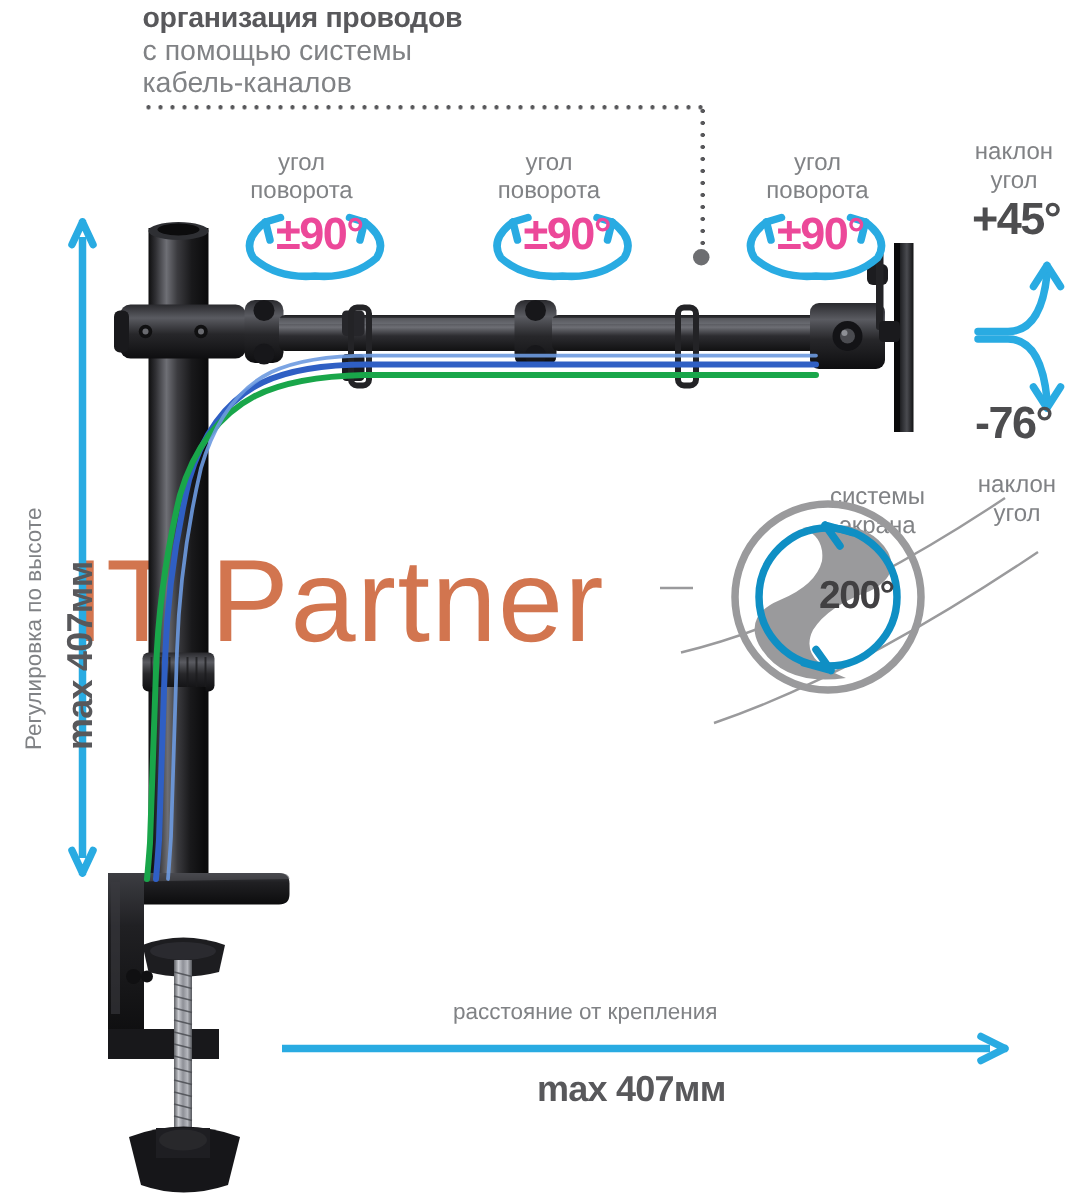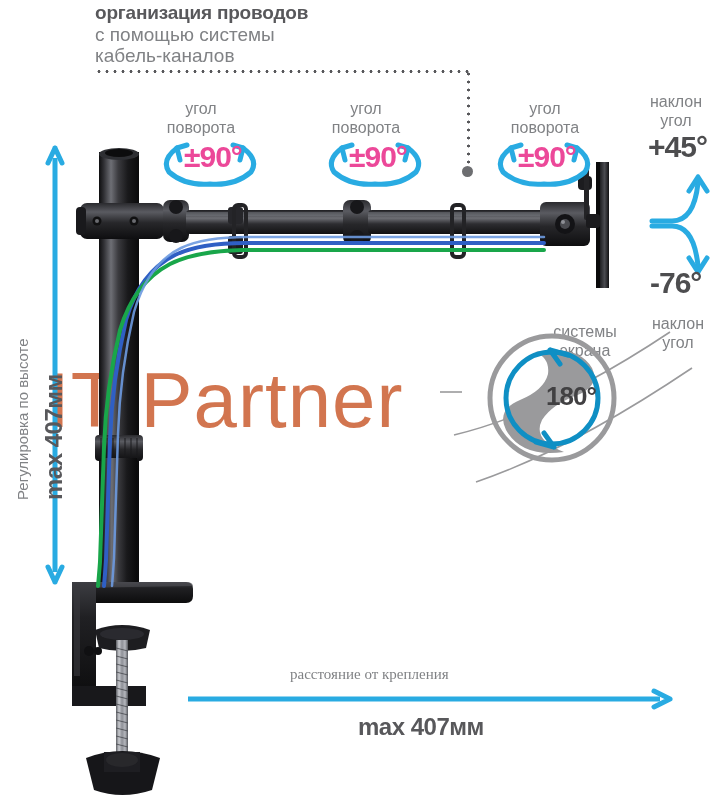--- a/index.html
+++ b/index.html
@@ -351,33 +351,33 @@
       <circle cx="112" cy="98" r="62" fill="none" stroke="#9a9a9c" stroke-width="5"></circle>
 
       <path d="M95 52 Q138 44 152 68 Q160 84 140 94 Q112 104 102 120 Q92 140 124 152 Q82 158 66 130 Q56 110 80 100 Q104 90 108 74 Q110 58 95 52 Z" fill="#9a9a9c"></path>
 
       <circle cx="112" cy="98" r="46" fill="none" stroke="#0f8fc4" stroke-width="5"></circle>
 
       <path d="M128 55 L110 50 M110 50 L120 64" fill="none" stroke="#0f8fc4" stroke-width="5" stroke-linecap="round"></path>
       <path d="M96 142 L114 147 M114 147 L104 133" fill="none" stroke="#0f8fc4" stroke-width="5" stroke-linecap="round"></path>
     </svg>
   </div>
-  <div class="abs txt360" style="left:546px; top:381px;">180°</div>
+  <div class="abs txt360" style="left:546px; top:381px;">200°</div>
 
   <div class="abs" style="left:47px; top:146px;">
     <svg width="16" height="438" viewBox="0 0 16 438">
       <line x1="8" y1="12" x2="8" y2="426" stroke="#29abe2" stroke-width="5"></line>
       <path d="M8 2 L1 17 M8 2 L15 17" fill="none" stroke="#29abe2" stroke-width="5" stroke-linecap="round"></path>
       <path d="M8 436 L1 421 M8 436 L15 421" fill="none" stroke="#29abe2" stroke-width="5" stroke-linecap="round"></path>
     </svg>
   </div>
   <div class="abs rot dim-label" style="left:14px; top:500px;">Регулировка по высоте</div>
   <div class="abs rot dim-value" style="left:40px; top:500px;">max 407мм</div>
 
-  <div class="abs dim-label" style="left:290px; top:666px;font-family:Liberation Serif, serif;">расстояние от крепления</div>
+  <div class="abs dim-label" style="left:302px; top:666px;">расстояние от крепления</div>
   <div class="abs" style="left:186px; top:686px;">
     <svg width="488" height="26" viewBox="0 0 488 26">
       <line x1="2" y1="13" x2="474" y2="13" stroke="#29abe2" stroke-width="5"></line>
       <path d="M484 13 L468 5 M484 13 L468 21" fill="none" stroke="#29abe2" stroke-width="5" stroke-linecap="round"></path>
     </svg>
   </div>
   <div class="abs dim-value" style="left:358px; top:713px;">max 407мм</div>
 
 </div>
 

